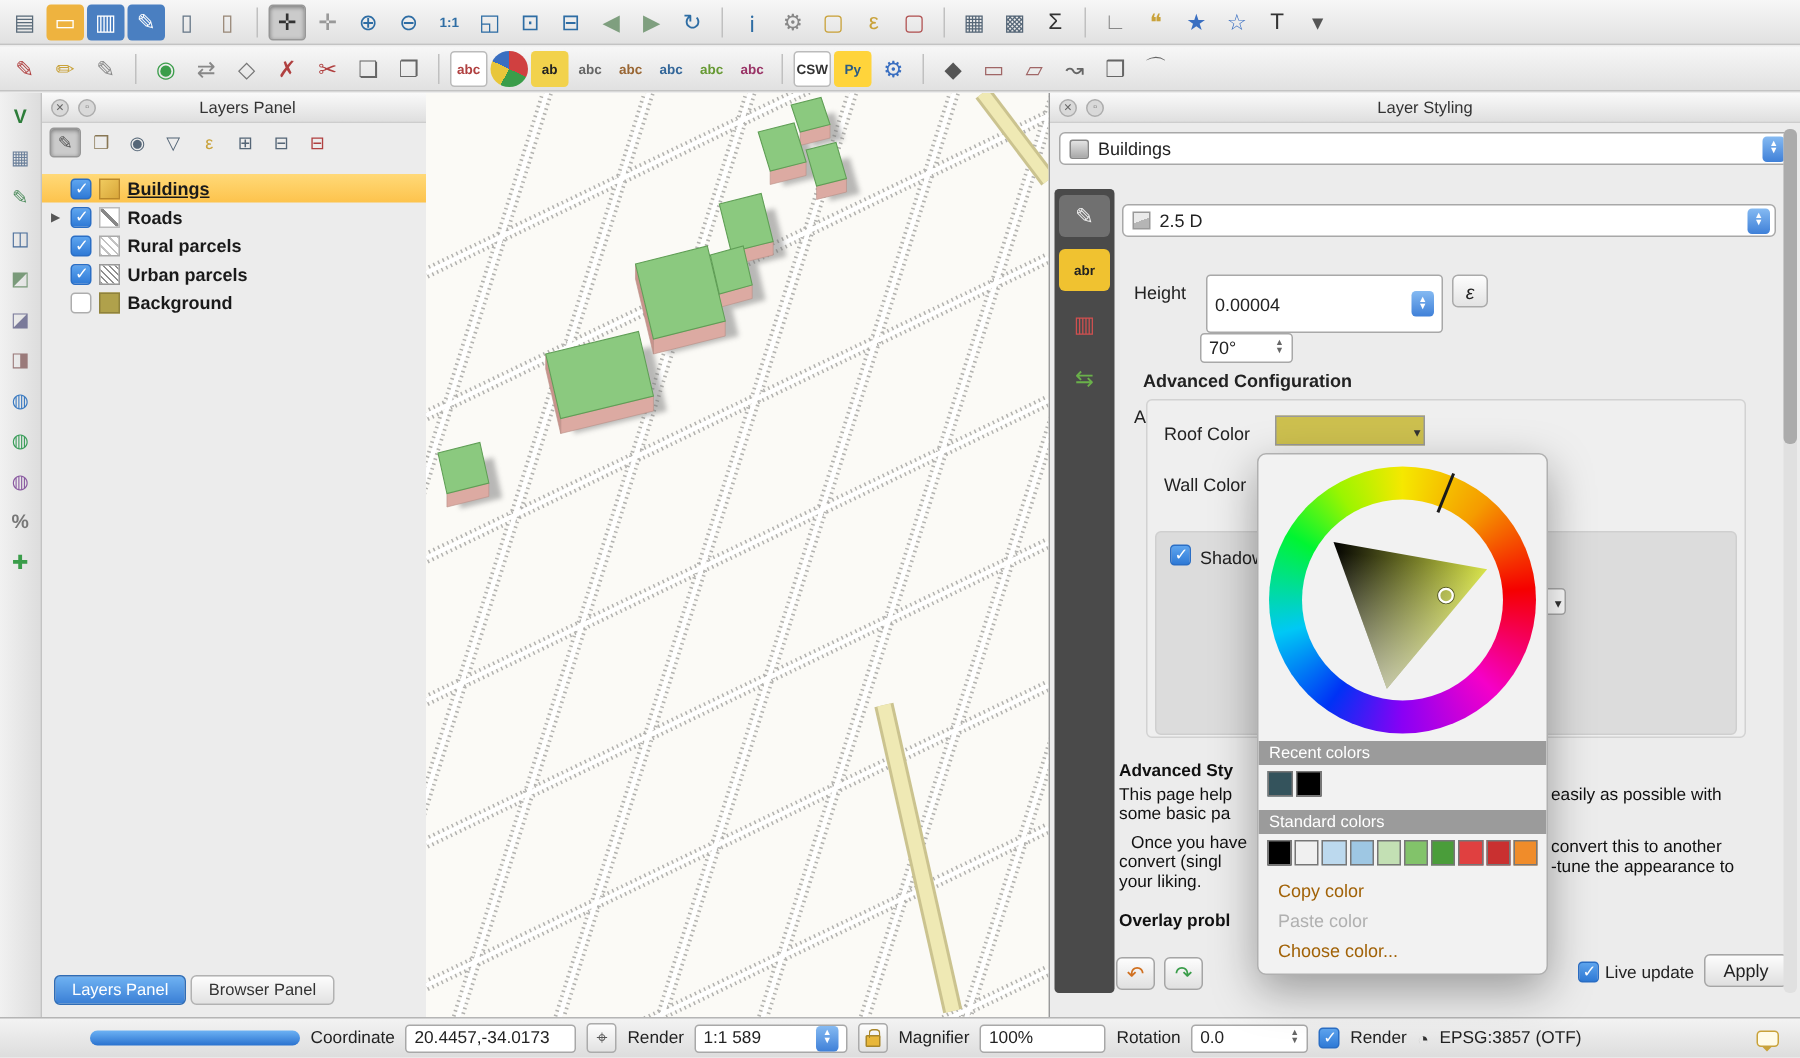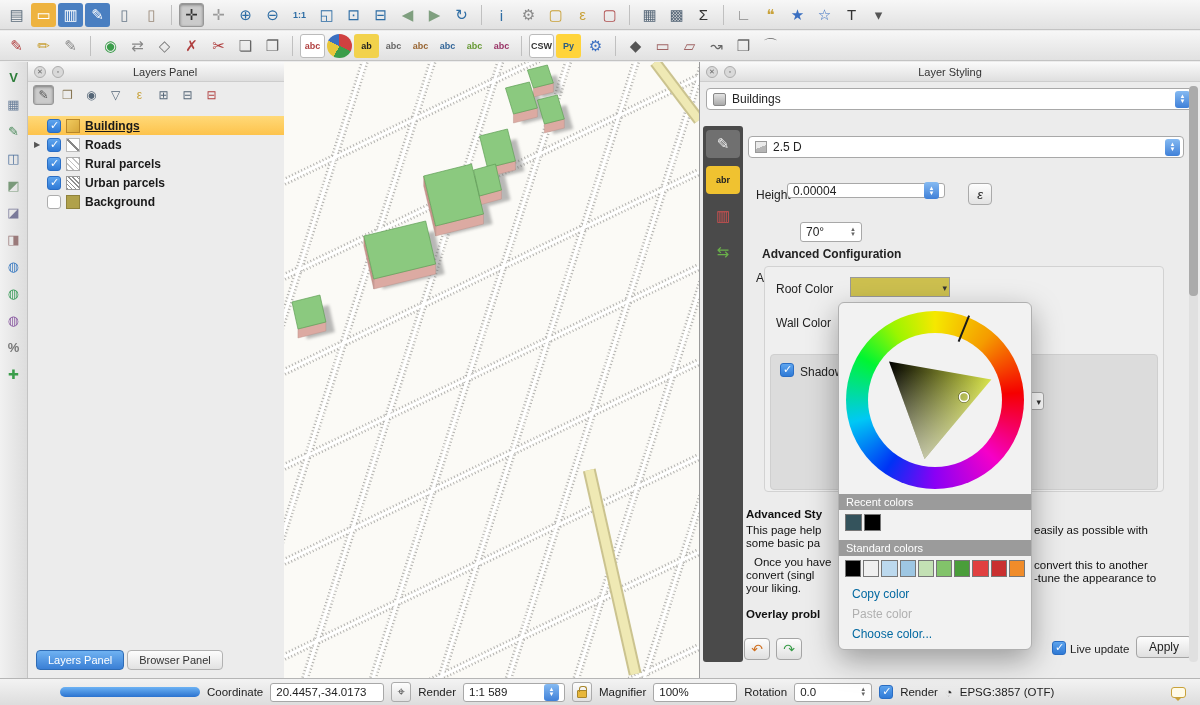--- a/index.html
+++ b/index.html
@@ -91,21 +91,21 @@
     border:1px solid #a8a8a8; border-radius:4px; display:flex; align-items:center; gap:6px;
     padding:0 3px 0 6px; font-size:12px; }
   .cube { width:12px; height:12px; background:linear-gradient(160deg,#eaeaea 50%,#b5b5b5 50%);
     border:1px solid #999; flex:0 0 auto; }
   .lab { position:absolute; font-size:12px; color:#222; white-space:nowrap; }
   .lab-height { left:56px; top:126px; } .lab-angle { left:56px; top:165px;margin-top:44px; }
   .lab-roof { left:76px; top:220px; } .lab-wall { left:76px; top:254px; }
   .lab-shadow { left:100px; top:303px; } .lab-live { left:370px; top:581px; font-size:11.5px; }
   .field { position:absolute; background:#fff; border:1px solid #a8a8a8; border-radius:3px;
     display:flex; align-items:center; padding:0 5px; font-size:12px; }
-  .height-field { left:87px; top:121px; width:158px; height:15px; }
+  .height-field { left:104px; top:121px; width:158px; height:39px; }
   .angle-field { left:100px; top:160px; width:62px; height:20px; }
   .eps-btn { position:absolute; left:268px; top:121px; width:24px; height:22px;
     border:1px solid #aaa; background:linear-gradient(#fdfdfd,#e3e3e3); border-radius:4px;
     display:flex; align-items:center; justify-content:center; font-style:italic; font-size:13px; }
   .adv-label { position:absolute; left:62px; top:185px; font-weight:700; font-size:12px; }
   .group-box { position:absolute; left:64px; right:36px; top:204px; height:226px;
     border:1px solid #d2d2d2; border-radius:4px; background:#efefef; }
   .swatch-lg { position:absolute; left:150px; top:215px; width:100px; height:20px;
     border:1px solid #999; display:flex; align-items:center; }
   .sw-arrow { margin-left:auto; padding-right:2px; }
@@ -140,21 +140,21 @@
     background:conic-gradient(from 0deg,#f5e800,#f59b00 40deg,#f50000 85deg,#f500c8 135deg,#8a00f5 180deg,#0032f5 215deg,#00c8f5 255deg,#00f532 300deg,#9bf500 330deg,#f5e800 360deg); }
   .wheel::after { content:""; position:absolute; left:22px; top:22px; width:134px; height:134px;
     border-radius:50%; background:#f2f2f2; }
   .tri { position:absolute; left:22px; top:22px; z-index:2; }
   .hue-marker { position:absolute; left:88px; top:-2px; width:2px; height:28px; background:#1a1a1a;
     transform-origin:1px 91px; transform:rotate(22deg); z-index:3; }
   .cp-header { background:#9b9b9b; color:#fff; font-size:11px; padding:2px 7px; margin-top:5px; }
   .swrow { display:flex; gap:2px; padding:4px 6px; }
   .swatch { width:17px; height:17px; border:1px solid #777; display:inline-block; }
   .cp-menu { margin-top:3px; }
-  .menu-item { padding:3px 13px; font-size:12px; color:#0369a1; }
+  .menu-item { padding:3px 13px; font-size:12px; color:#a16207; }
   .menu-item.disabled { color:#b0b0b0; }
 
   
   #statusbar { position:absolute; left:0; right:0; bottom:0; height:27px;
     background:linear-gradient(#f3f3f3,#dddddd); border-top:1px solid #b5b5b5;
     display:flex; align-items:center; gap:7px; padding:0 8px; font-size:11.5px; color:#222; }
   .progress { width:140px; height:10px; border-radius:5px; margin-left:52px;
     background:linear-gradient(#6cb2f4,#2a72cf); flex:0 0 auto; }
   .sb-lab { white-space:nowrap; }
   .sb-field { background:#fff; border:1px solid #a8a8a8; border-radius:3px; height:19px;

